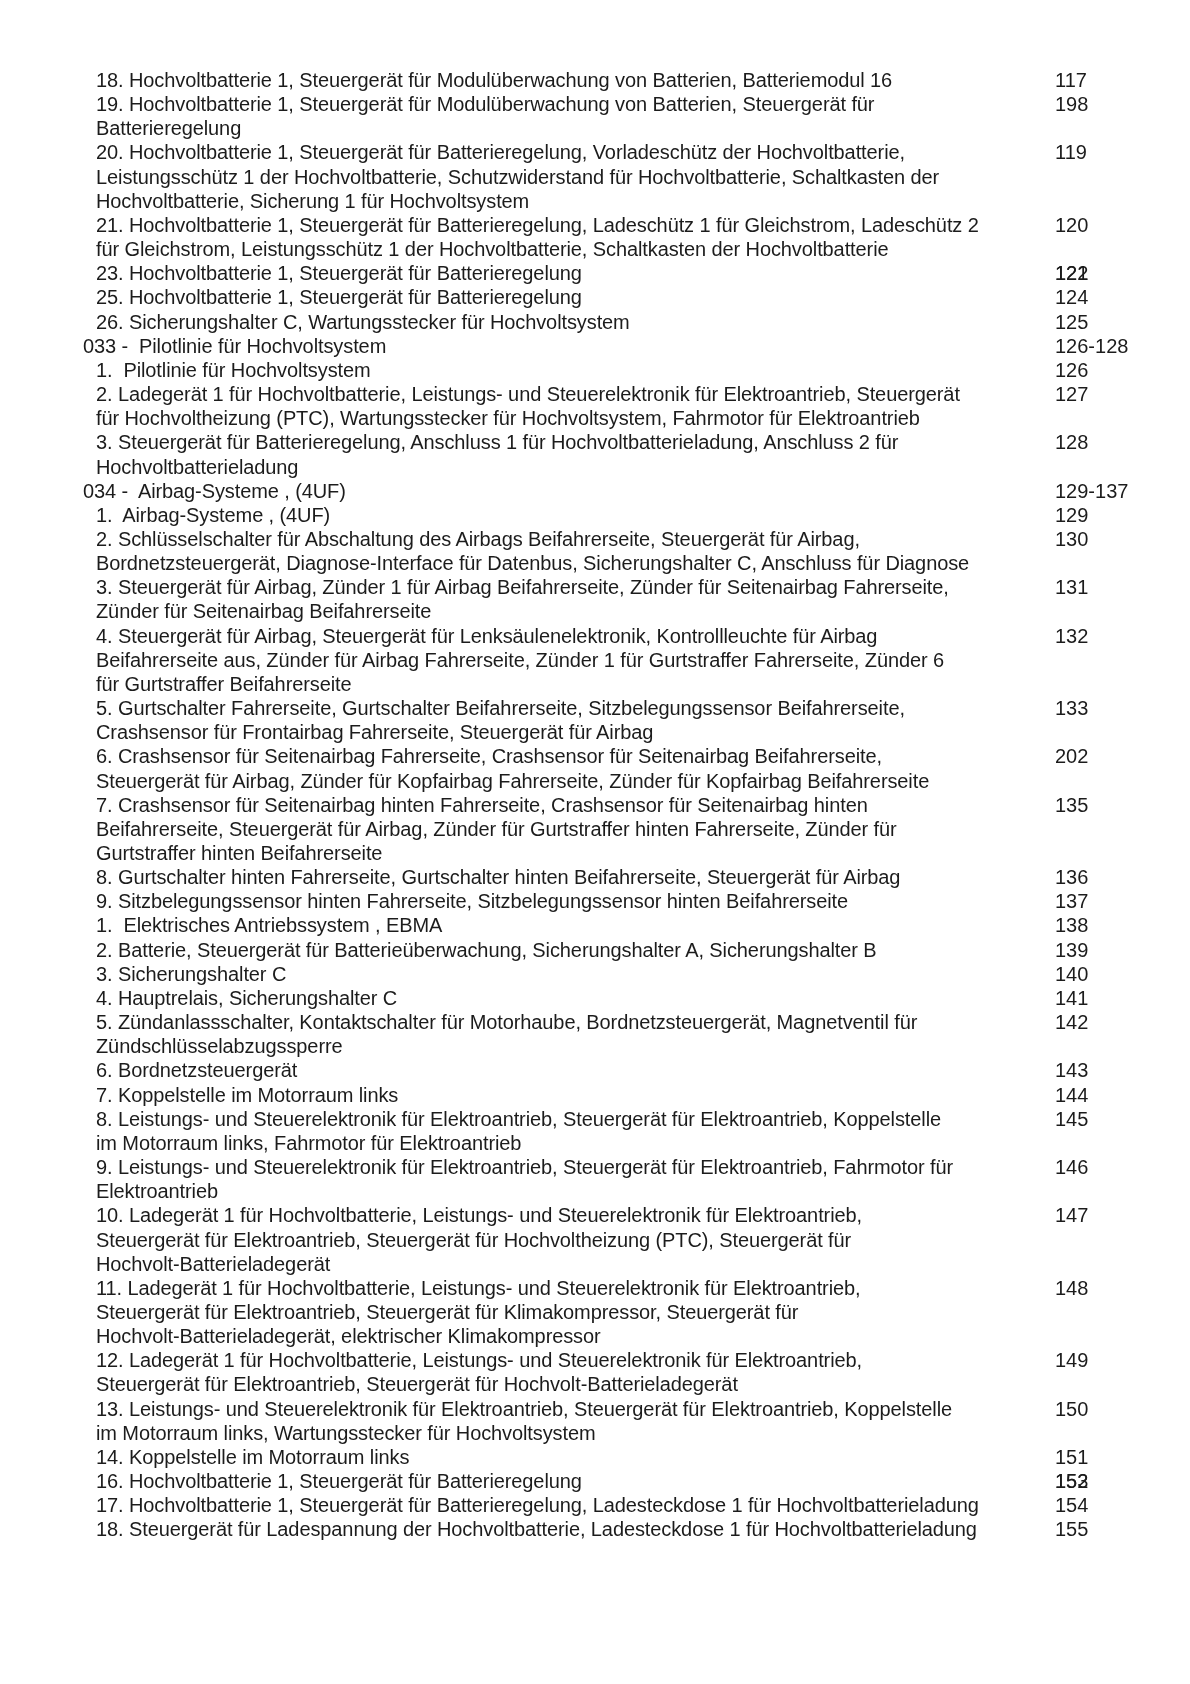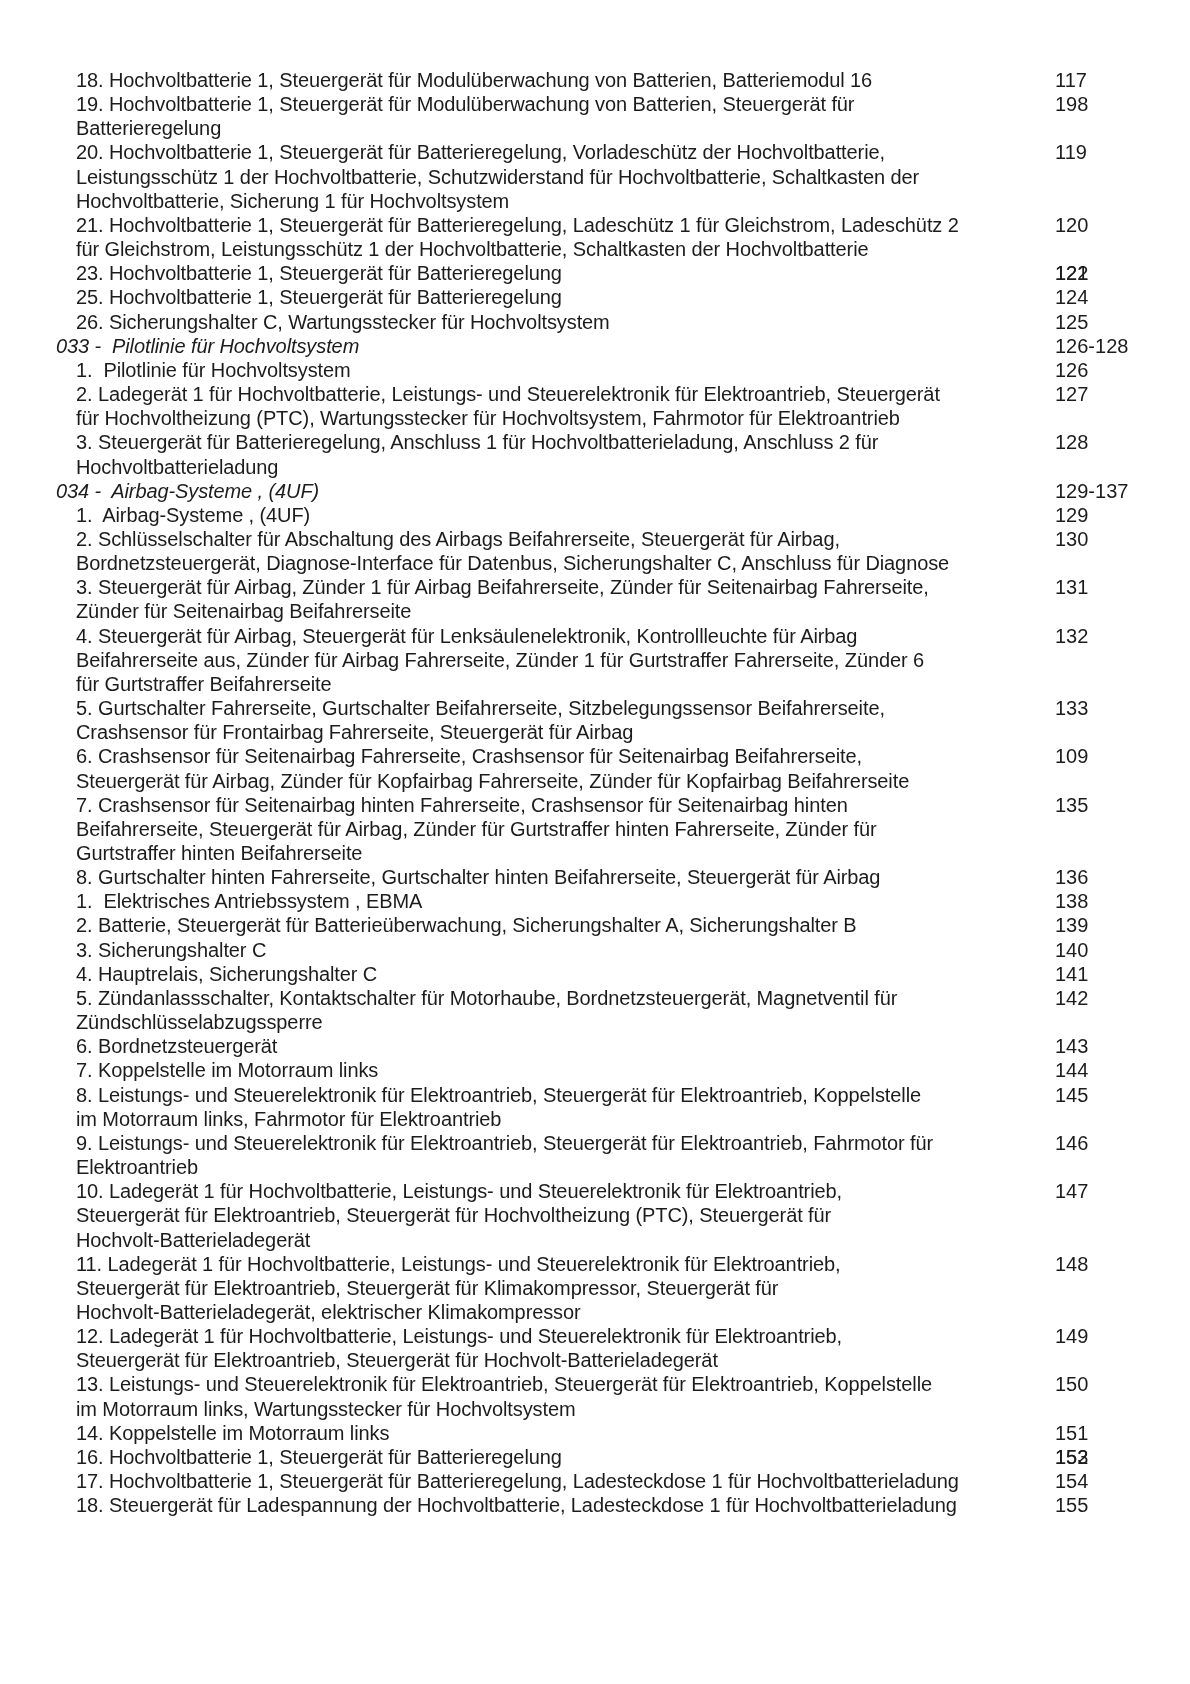--- a/index.html
+++ b/index.html
@@ -16,26 +16,25 @@
     -webkit-font-smoothing: antialiased;
   }
   .toc {
     padding-top: 68px;
     position: relative;
   }
   .row {
     position: relative;
   }
   .entry-text {
-    margin-left: 76px;
+    margin-left: 96px;
     width: 910px;
   }
   .row.section .entry-text {
-    margin-left: 56px;
-    font-style: italic;
+    margin-left: 83px;
   }
   .line {
     font-size: 20px;
     line-height: 24.15px;
     white-space: pre-wrap;
     letter-spacing: -0.1px;
   }
   .pagenum {
     position: absolute;
     left: 1055px;
@@ -183,39 +182,45 @@
         <div class="line">Crashsensor für Frontairbag Fahrerseite, Steuergerät für Airbag</div>
       </div>
     <div class="pagenum">133</div>
   </div>
 
   <div class="row item">
     <div class="entry-text">
         <div class="line">6. Crashsensor für Seitenairbag Fahrerseite, Crashsensor für Seitenairbag Beifahrerseite,</div>
         <div class="line">Steuergerät für Airbag, Zünder für Kopfairbag Fahrerseite, Zünder für Kopfairbag Beifahrerseite</div>
       </div>
-    <div class="pagenum">109</div>
+    <div class="pagenum">202</div>
   </div>
 
   <div class="row item">
     <div class="entry-text">
         <div class="line">7. Crashsensor für Seitenairbag hinten Fahrerseite, Crashsensor für Seitenairbag hinten</div>
         <div class="line">Beifahrerseite, Steuergerät für Airbag, Zünder für Gurtstraffer hinten Fahrerseite, Zünder für</div>
         <div class="line">Gurtstraffer hinten Beifahrerseite</div>
       </div>
     <div class="pagenum">135</div>
   </div>
 
   <div class="row item">
     <div class="entry-text">
         <div class="line">8. Gurtschalter hinten Fahrerseite, Gurtschalter hinten Beifahrerseite, Steuergerät für Airbag</div>
       </div>
     <div class="pagenum">136</div>
   </div>
 
+  <div class="row item">
+    <div class="entry-text">
+        <div class="line">9. Sitzbelegungssensor hinten Fahrerseite, Sitzbelegungssensor hinten Beifahrerseite</div>
+      </div>
+    <div class="pagenum">137</div>
+  </div>
 
 
   <div class="row item">
     <div class="entry-text">
         <div class="line">1.  Elektrisches Antriebssystem , EBMA</div>
       </div>
     <div class="pagenum">138</div>
   </div>
 
   <div class="row item">

